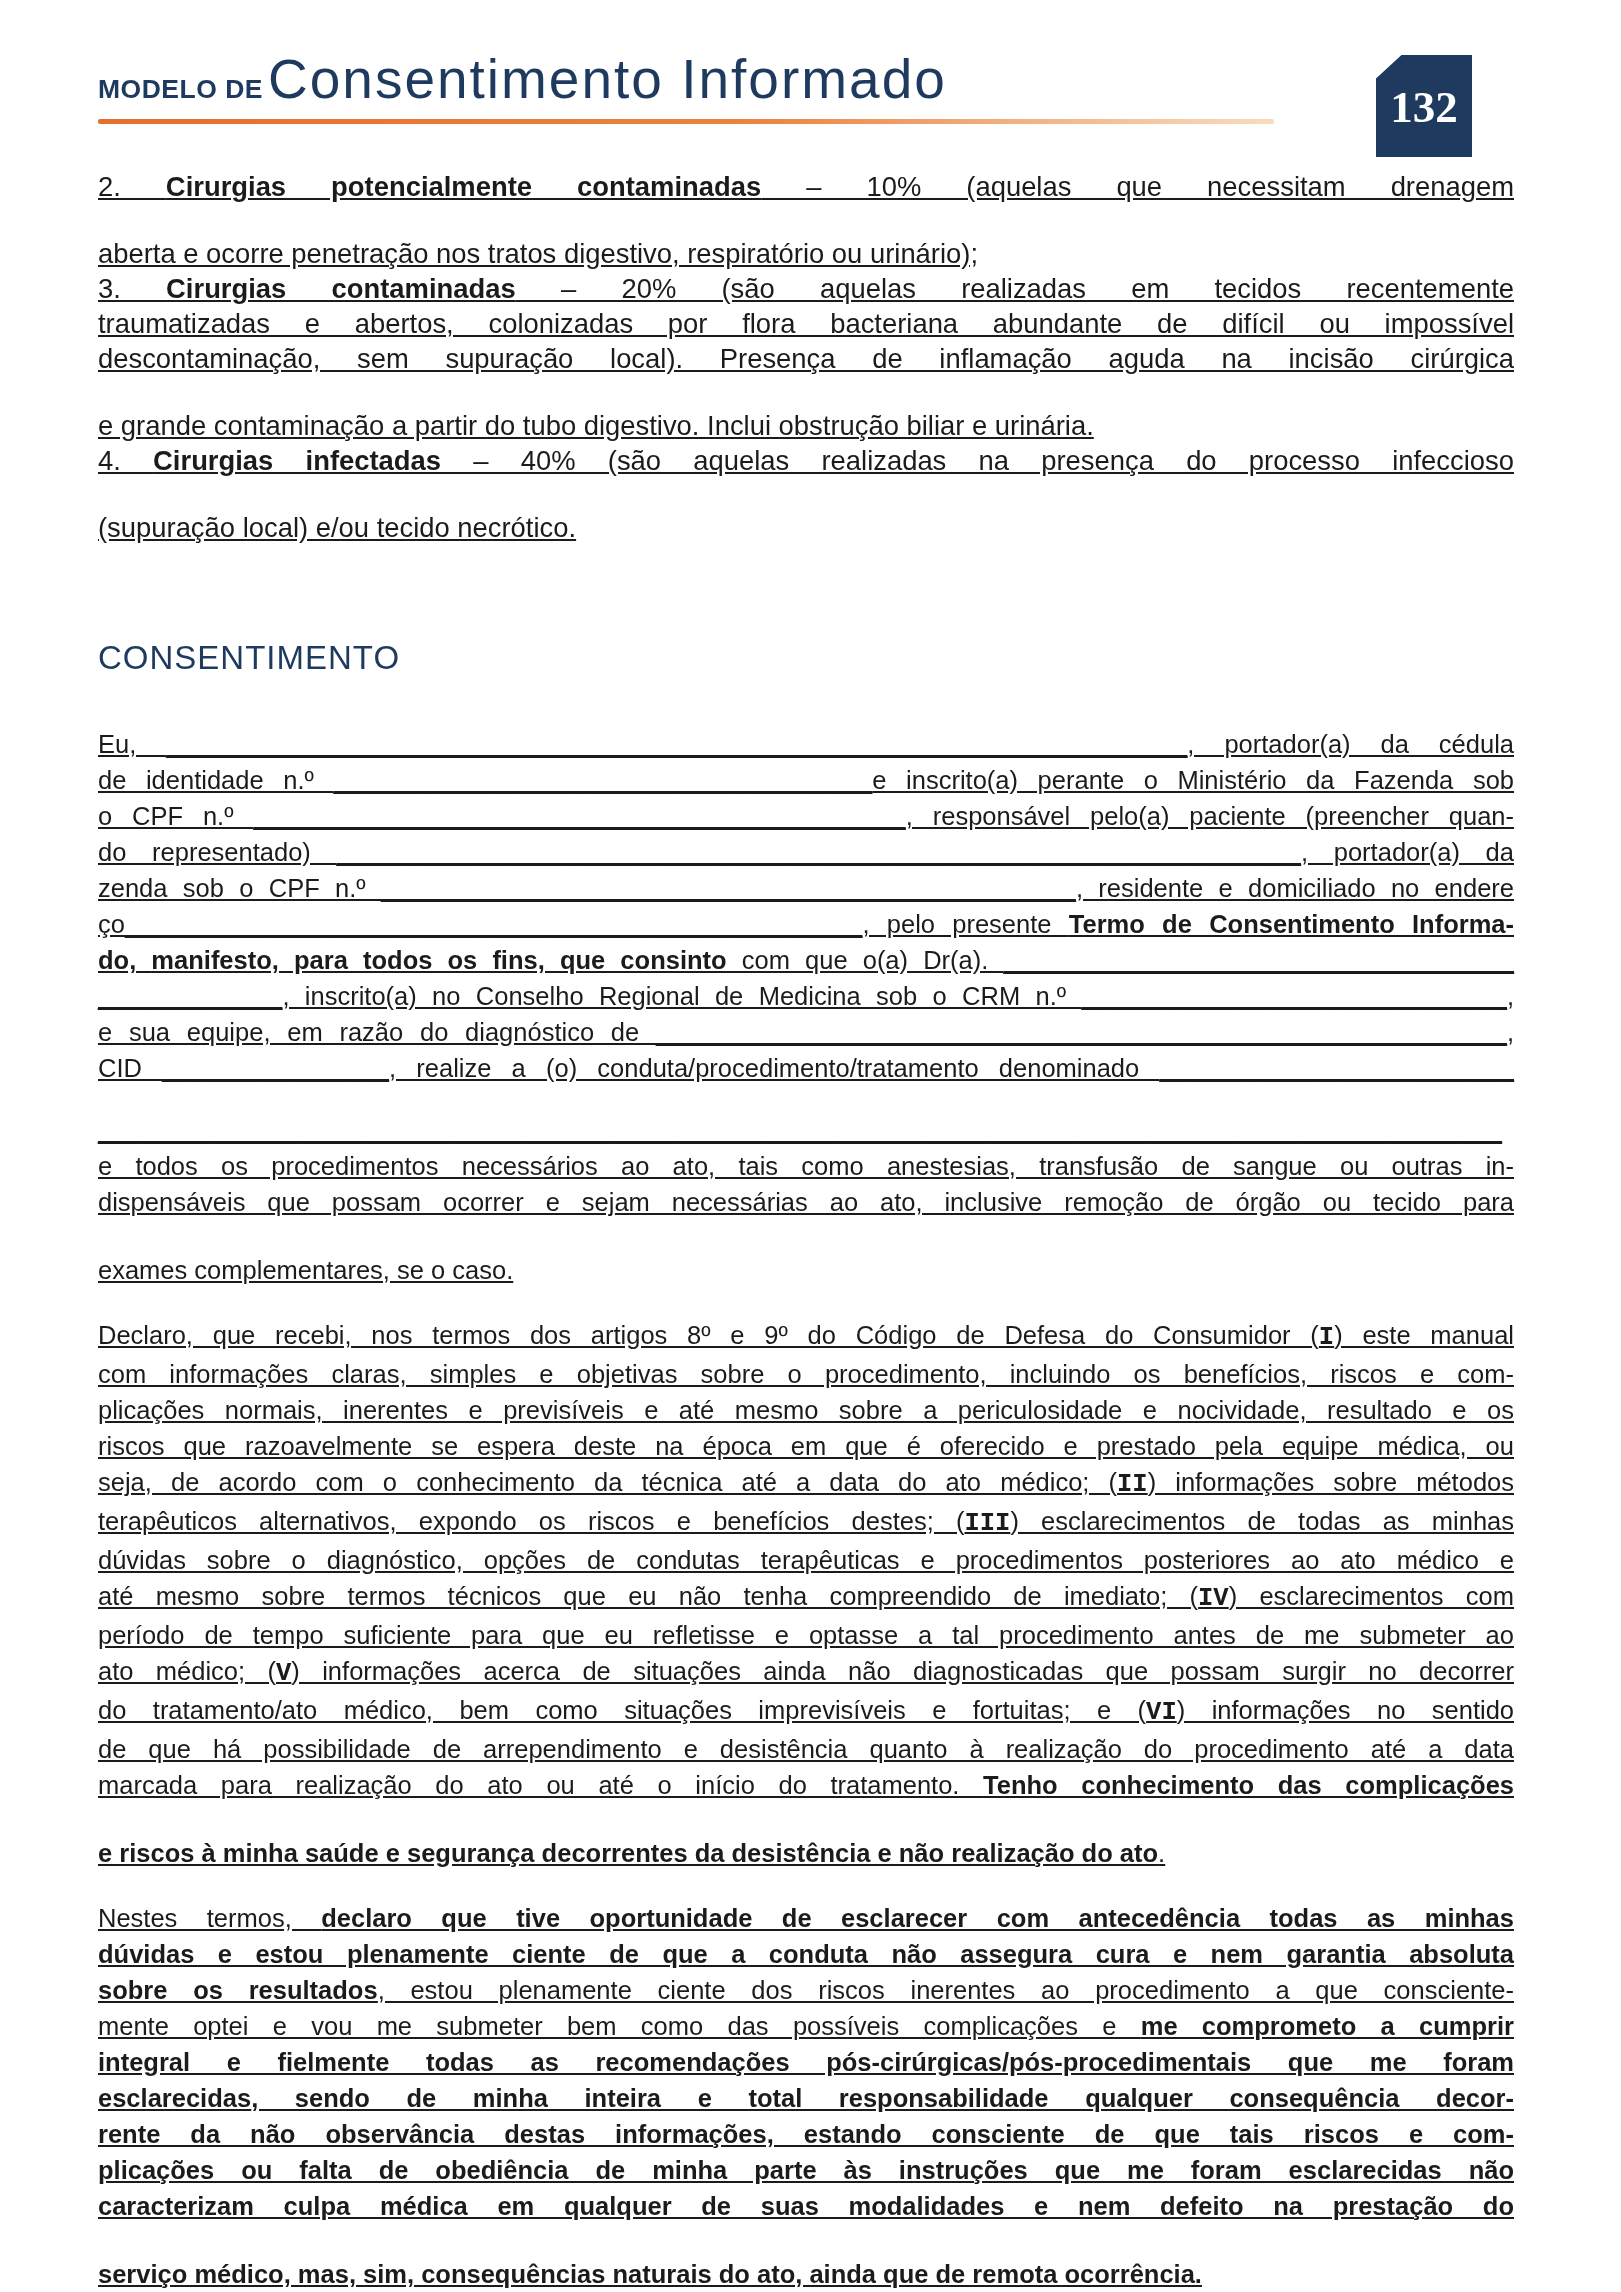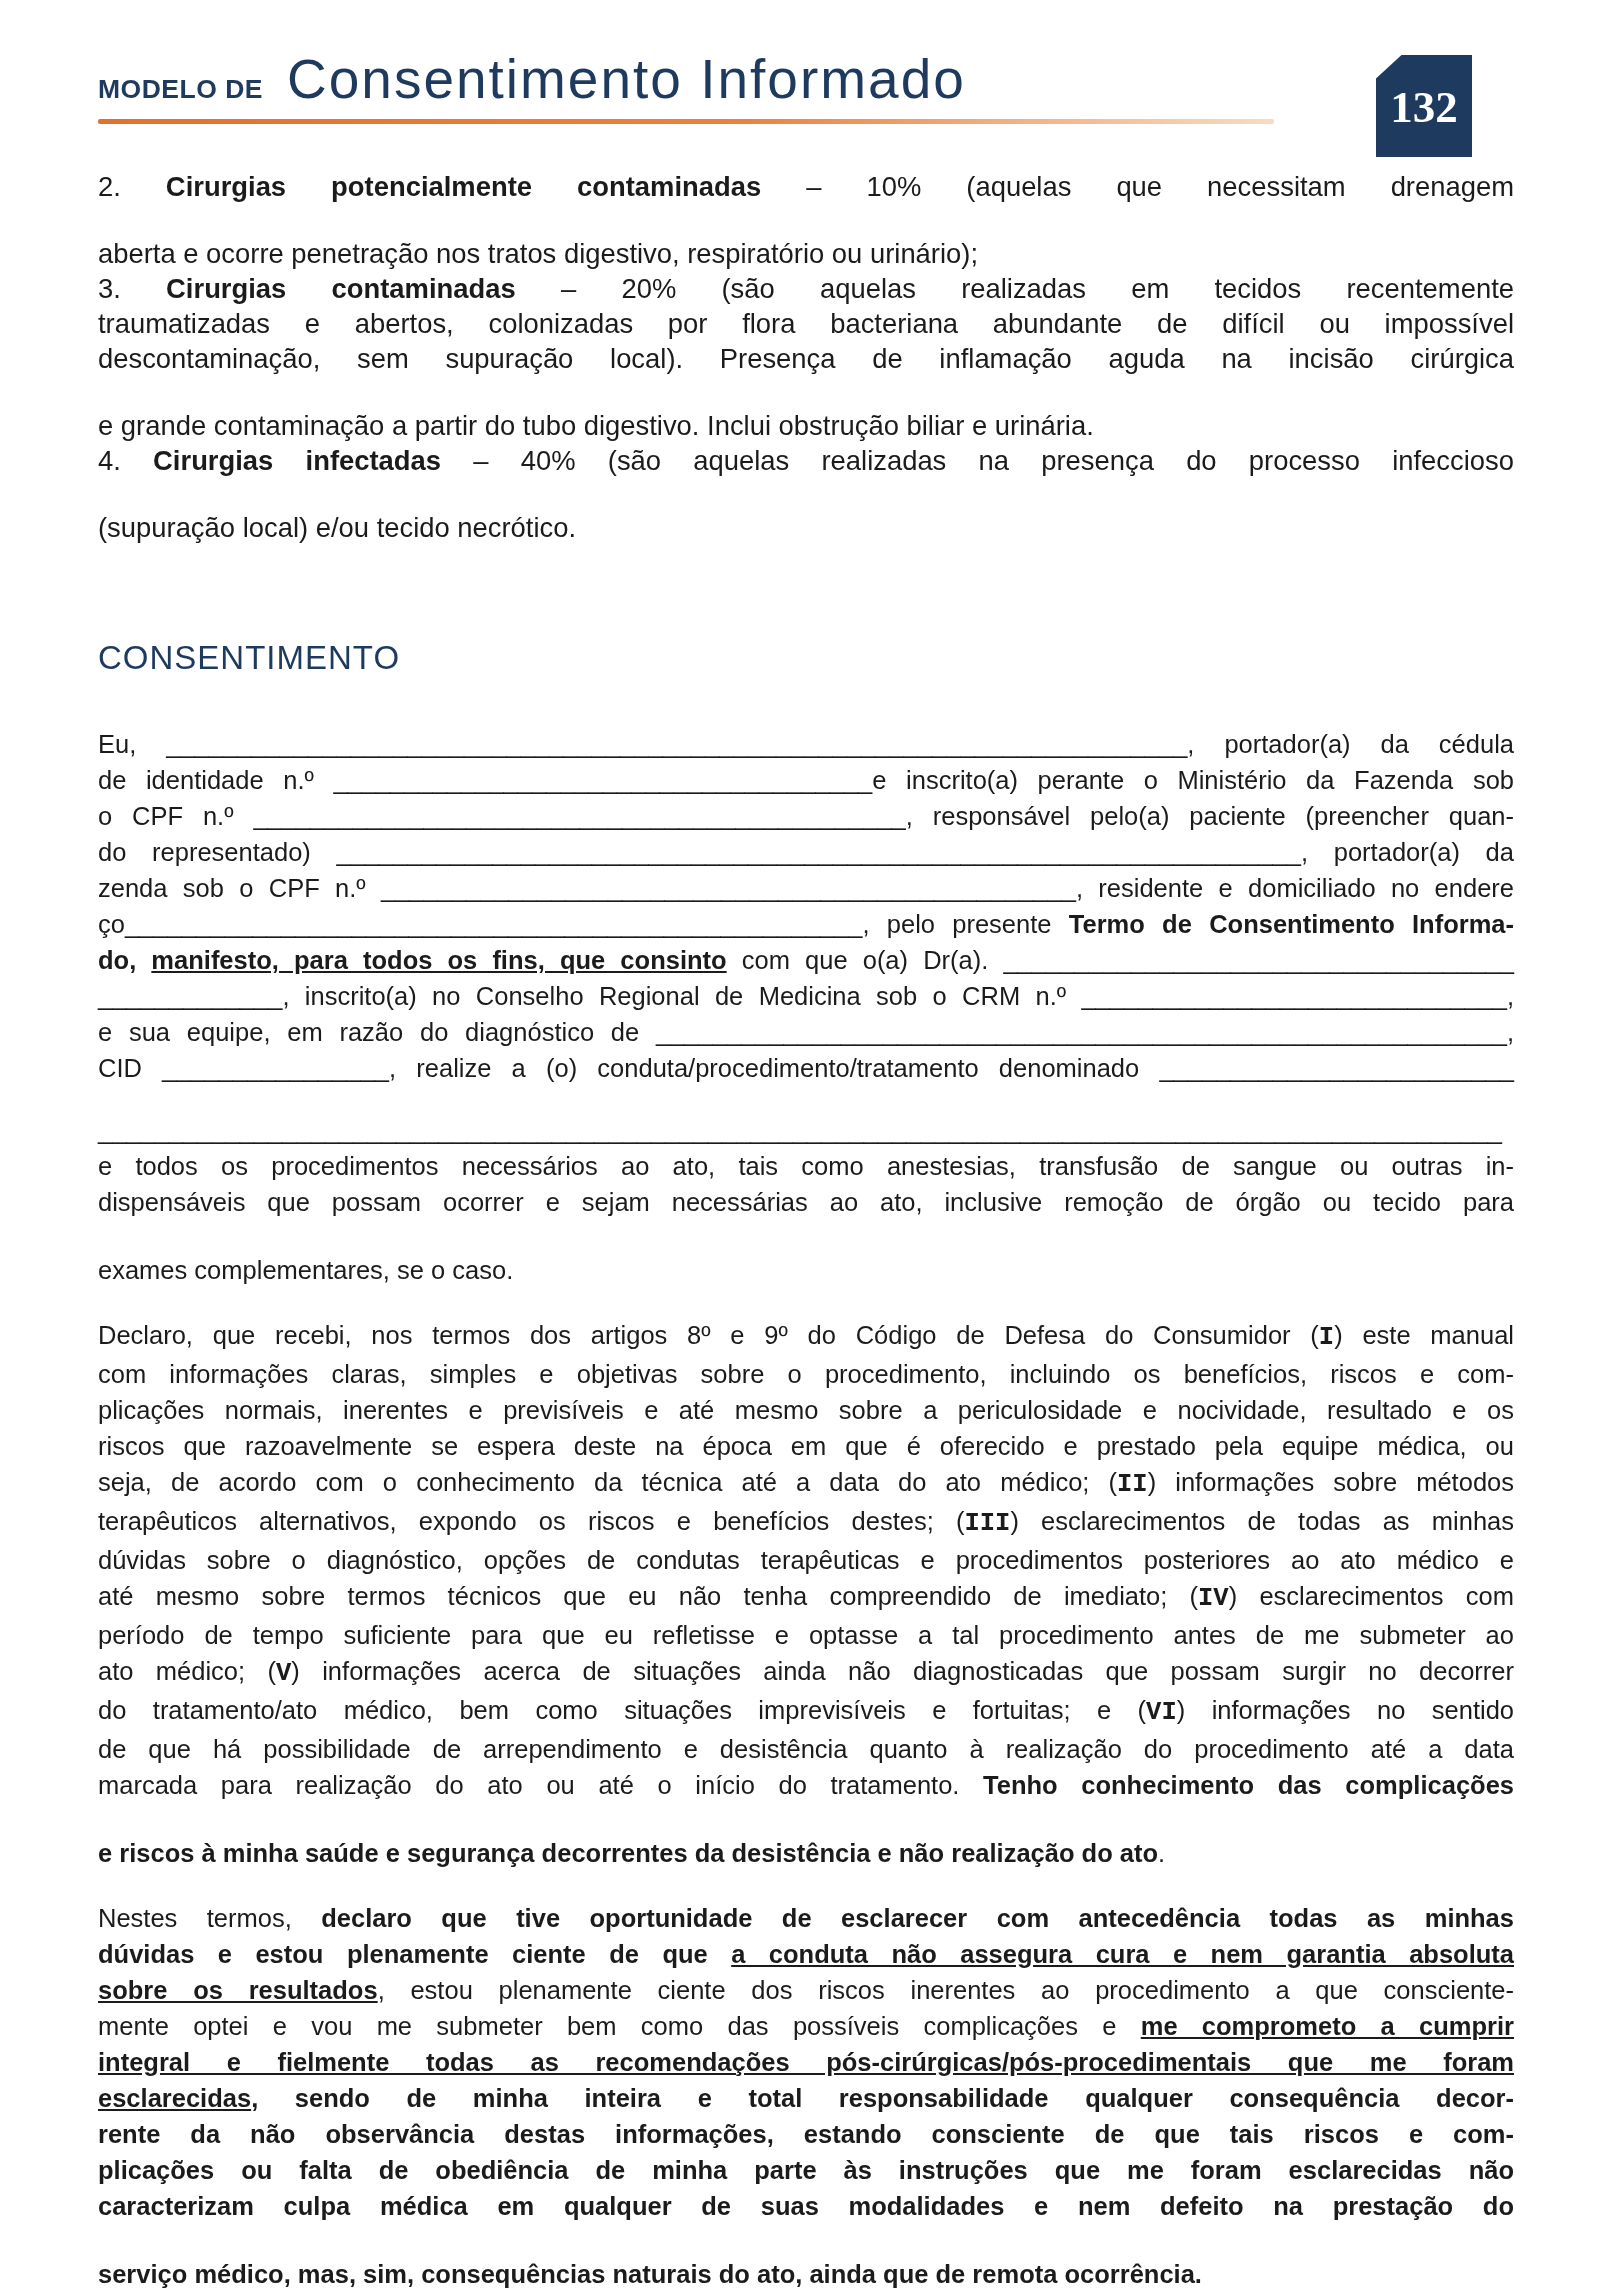--- a/index.html
+++ b/index.html
@@ -11,40 +11,40 @@
   }
   html,body{margin:0;padding:0;background:#e8e8e8;}
   .page{
     position:relative;
     width:1621px;height:2293px;
     background:#ffffff;
     overflow:hidden;
     font-family:"Liberation Sans",sans-serif;
   }
   .content{position:absolute;left:98px;top:0;width:1416px;}
-  .header{margin-top:49px;display:flex;align-items:baseline;gap:24px;}
+  .header{margin-top:49px;display:flex;align-items:baseline;gap:5px;}
   .kicker{font-weight:700;font-size:26.5px;letter-spacing:0.5px;color:var(--navy);}
   .title{font-weight:400;font-size:55px;line-height:1.1;letter-spacing:2px;color:var(--navy);}
   .rule{height:4.9px;width:1176px;margin-top:9.8px;border-radius:2px;
     background:linear-gradient(90deg,var(--rule_start) 0%,var(--rule_mid) 55%,var(--rule_end) 100%);}
   .badge{
     position:absolute;left:1376px;top:55px;width:96px;height:102px;
     background:var(--navy);
     clip-path:polygon(25.5px 0,100% 0,100% 100%,0 100%,0 23.5px);
     display:flex;align-items:center;justify-content:center;
     color:#fff;font-family:"Liberation Serif",serif;font-weight:700;font-size:45px;
     padding-top:2px;box-sizing:border-box;
   }
   .intro{margin-top:45px;font-size:27.4px;line-height:35px;color:var(--text);}
   .section-heading{margin-top:94px;font-size:33px;letter-spacing:1px;color:var(--navy);font-weight:400;}
   .consent-p{color:var(--text);font-size:25.5px;line-height:36px;}
   .p1{margin-top:49px;}
   .p2{margin-top:29px;}
   .p3{margin-top:29px;}
-  .jline{text-align:justify;text-align-last:justify;}
+  .jline{text-align:justify;text-align-last:justify;text-decoration:underline;}
   .jline.last{text-align-last:left;margin-top:32px;}
   .jline.gap{margin-top:25.5px;}
   .b{font-weight:700;}
   .u{text-decoration:underline;}
   .m{font-family:"Liberation Mono","DejaVu Sans Mono",monospace;font-weight:700;}
 </style>
 </head>
 <body>
 
 <div class="page">

